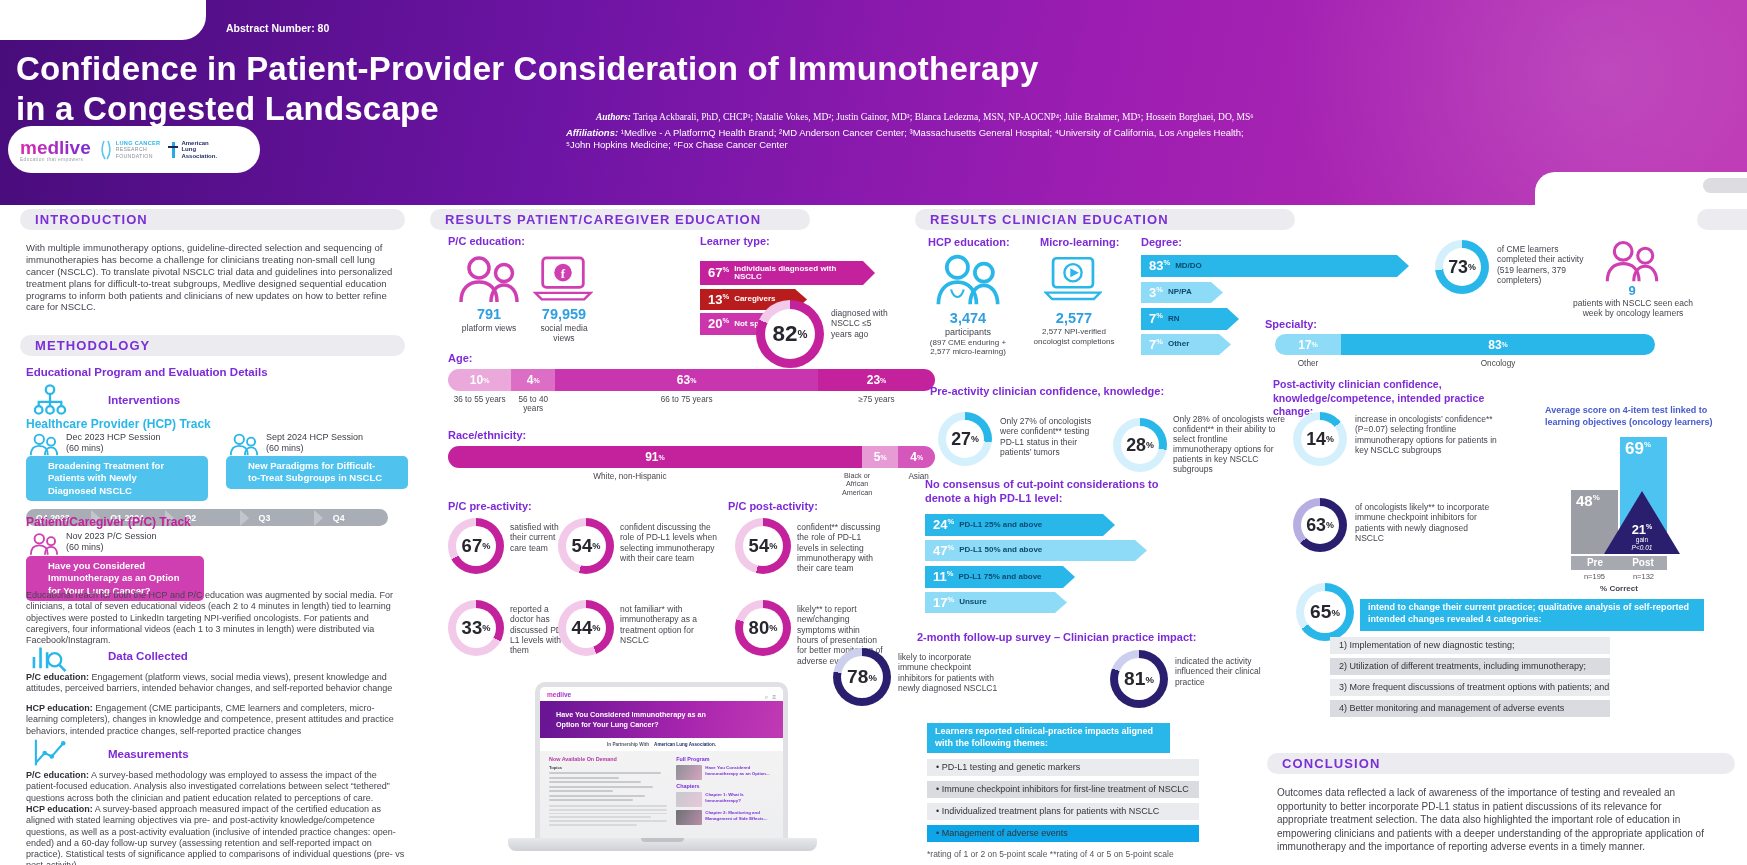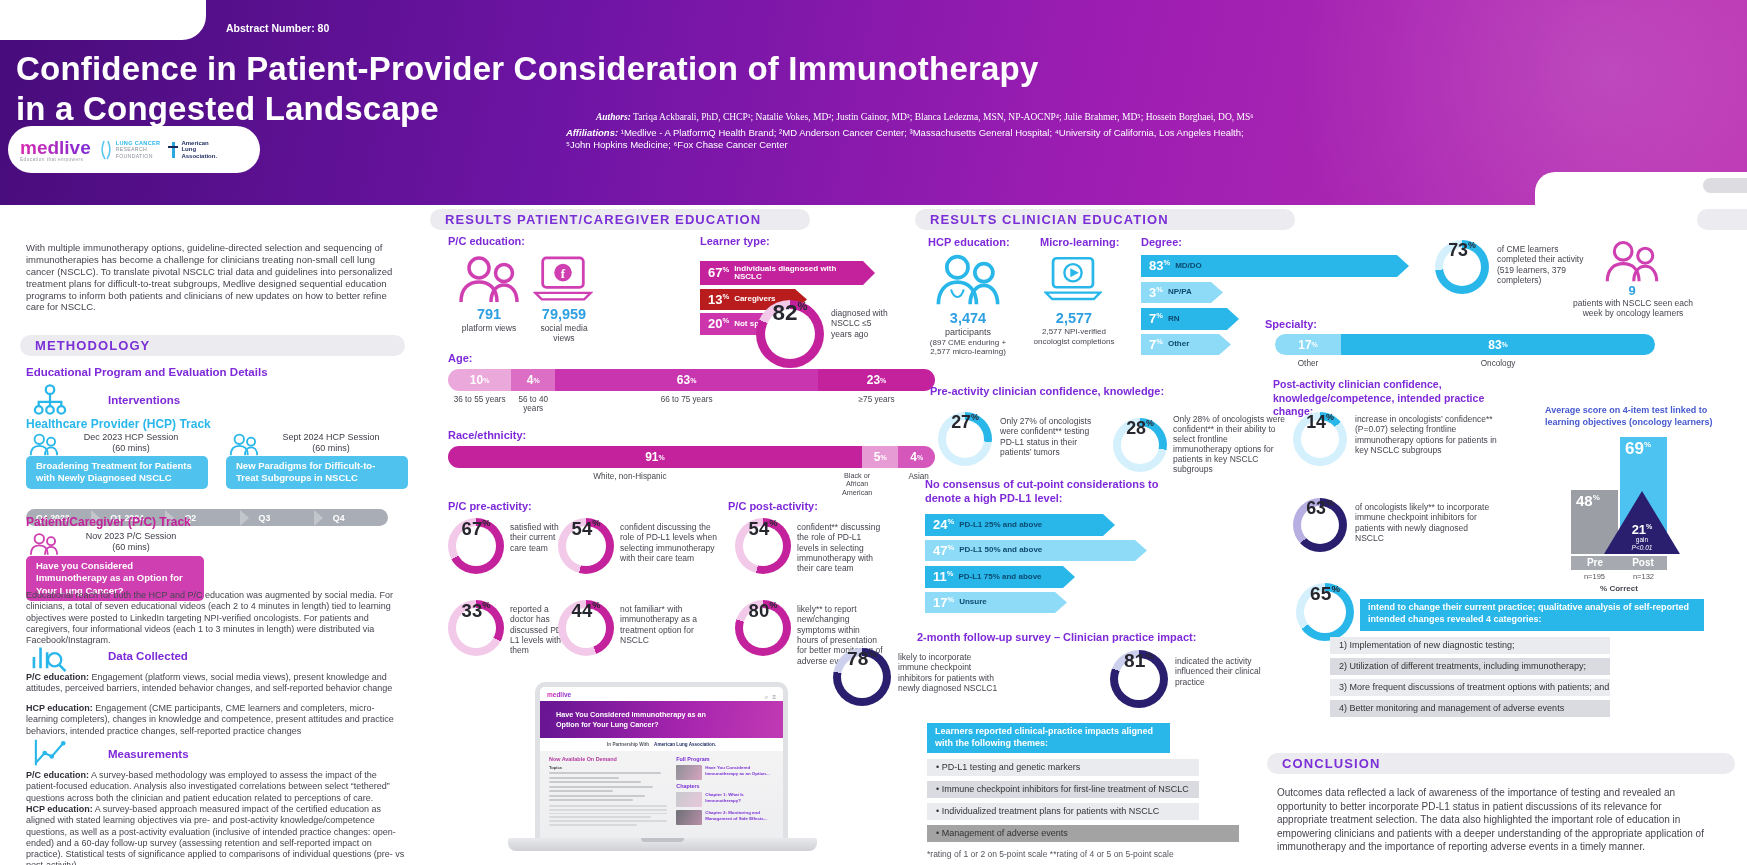--- a/index.html
+++ b/index.html
@@ -52,21 +52,21 @@
   .magh{position:absolute;font-size:12px;font-weight:800;color:#c4219c;}
   .bval{font-size:14.5px;font-weight:800;color:#2e9fe0;line-height:1.1;}
   .vblock{position:absolute;text-align:center;font-size:8.5px;line-height:1.2;color:#45454f;}
   .stxt{position:absolute;font-size:8.5px;line-height:1.22;color:#45454f;}
   .footnote{position:absolute;font-size:8.5px;color:#55555e;}
   
   .donut{position:absolute;width:var(--s);height:var(--s);}
   .donut:before{content:"";position:absolute;inset:0;border-radius:50%;
     background:conic-gradient(var(--arc) calc(var(--p)*1%),var(--trk) 0);}
   .donut:after{content:"";position:absolute;inset:var(--w,8px);border-radius:50%;background:#fff;}
-  .donut .val{position:absolute;inset:0;z-index:2;display:flex;align-items:flex-start;justify-content:center;
+  .donut .val{position:absolute;inset:0;z-index:2;display:flex;align-items:center;justify-content:center;
     font-weight:800;color:#26262e;font-size:calc(var(--s)*.33);}
   .donut .val sup{font-size:50%;}
   
   .abar{position:absolute;display:flex;align-items:center;padding:0 16px 0 8px;box-sizing:border-box;
     clip-path:polygon(0 0,calc(100% - 12px) 0,100% 50%,calc(100% - 12px) 100%,0 100%);}
   .ap{font-weight:800;font-size:13px;color:#fff;line-height:1;}
   .ap sup{font-size:7.5px;}
   .al{font-size:8px;font-weight:700;color:#fff;margin-left:5px;line-height:1.05;}
   .al.navy{color:#0d4a70;}
   
@@ -76,22 +76,22 @@
   .seglab{position:absolute;display:flex;text-align:center;font-size:8.2px;color:#45454f;line-height:1.15;}
   .seglab>div{padding:0 3px;box-sizing:border-box;}
   
   .timeline{position:absolute;display:flex;align-items:center;height:17px;border-radius:9px;
     background:#a9adb5;color:#fff;font-weight:800;font-size:8.8px;overflow:hidden;}
   .tl-seg{flex:1;padding-left:10px;}
   .tl-chev{width:0;height:0;border-top:8px solid transparent;border-bottom:8px solid transparent;
     border-left:9px solid #c2c6cc;}
   
   .sessbox{position:absolute;border-radius:5px;color:#fff;font-weight:800;font-size:9.5px;
-    padding:4px 10px;line-height:1.3;box-sizing:border-box;}
-  .sessmeta{position:absolute;font-size:9px;color:#3c3c46;line-height:1.25;text-align:center;}
+    padding:4px 22px;line-height:1.3;box-sizing:border-box;}
+  .sessmeta{position:absolute;font-size:9px;color:#3c3c46;line-height:1.25;}
   .iconrow-label{position:absolute;font-size:11.5px;font-weight:800;color:#7e2ad8;}
   
   .bluebar{position:absolute;background:#29b7ea;color:#fff;font-weight:800;font-size:9px;
     line-height:1.3;padding:3px 8px;box-sizing:border-box;}
   .lrow{position:absolute;height:17px;font-size:9px;color:#333;line-height:17px;padding-left:9px;
     box-sizing:border-box;white-space:nowrap;overflow:hidden;}
   
   .cbar{position:absolute;color:#fff;font-weight:800;}
   .cbar .cv{position:absolute;left:5px;top:2px;font-size:15px;}
   .cbar .cv sup{font-size:8px;}
@@ -173,20 +173,21 @@
   </div>
   <div class="authline" style="left:566px;top:127px;">
     <em>Affiliations:</em> <span>¹Medlive - A PlatformQ Health Brand; ²MD Anderson Cancer Center; ³Massachusetts General Hospital; ⁴University of California, Los Angeles Health;</span>
   </div>
   <div class="authline" style="left:566px;top:139px;">
     <span>⁵John Hopkins Medicine; ⁶Fox Chase Cancer Center</span>
   </div>
   <div class="hdr-corner"></div>
   <div class="hdr-graypill"></div>
 
+  <div class="secbar" style="left:20px;top:209px;width:385px;">INTRODUCTION</div>
   <div class="secbar" style="left:430px;top:209px;width:380px;">RESULTS PATIENT/CAREGIVER EDUCATION</div>
   <div class="secbar" style="left:915px;top:209px;width:380px;">RESULTS CLINICIAN EDUCATION</div>
   <div class="tail" style="left:1697px;top:209px;width:50px;height:21px;"></div>
   <div class="secbar" style="left:20px;top:335px;width:385px;">METHODOLOGY</div>
   <div class="secbar" style="left:1267px;top:753px;width:468px;">CONCLUSION</div>
 
   <div class="para" style="left:26px;top:242px;width:378px;">With multiple immunotherapy options, guideline-directed selection and sequencing of immunotherapies has become a challenge for clinicians treating non-small cell lung cancer (NSCLC). To translate pivotal NSCLC trial data and guidelines into personalized treatment plans for difficult-to-treat subgroups, Medlive designed sequential education programs to inform both patients and clinicians of new updates on how to better refine care for NSCLC.</div>
 
   <div class="plabel" style="left:26px;top:366px;font-size:11.5px;">Educational Program and Evaluation Details</div>
 
@@ -600,21 +601,21 @@
         <span>81</span>
         <sup>%</sup>
       </span>
     </div>
   <div class="stxt" style="left:1175px;top:656px;width:95px;">indicated the activity influenced their clinical practice</div>
 
   <div class="bluebar" style="left:927px;top:723px;width:243px;height:30px;">Learners reported clinical-practice impacts aligned with the following themes:</div>
   <div class="lrow" style="left:927px;top:759px;width:272px;background:#e9ebee;">• PD-L1 testing and genetic markers</div>
   <div class="lrow" style="left:927px;top:781px;width:272px;background:#d9dbe0;">• Immune checkpoint inhibitors for first-line treatment of NSCLC</div>
   <div class="lrow" style="left:927px;top:803px;width:272px;background:#e9ebee;">• Individualized treatment plans for patients with NSCLC</div>
-  <div class="lrow" style="left:927px;top:825px;width:312px;background:#a3a3a3;">• Management of adverse events</div>
+  <div class="lrow" style="left:927px;top:825px;width:272px;background:#0ea5e9;">• Management of adverse events</div>
   <div class="footnote" style="left:927px;top:849px;">*rating of 1 or 2 on 5-point scale **rating of 4 or 5 on 5-point scale</div>
 
   <div class="plabel2" style="left:1273px;top:378px;width:234px;">Post-activity clinician confidence, knowledge/competence, intended practice change:</div>
   <div class="donut" style="left: 1293px; top: 412px; --s: 54px; --arc: #29b7ea; --trk: #d4f0fc; --p: 14;">
     <span class="val">
         <span>14</span>
         <sup>%</sup>
       </span>
     </div>
   <div class="stxt" style="left:1355px;top:414px;width:142px;">increase in oncologists’ confidence** (P=0.07) selecting frontline immunotherapy options for patients in key NSCLC subgroups</div>

